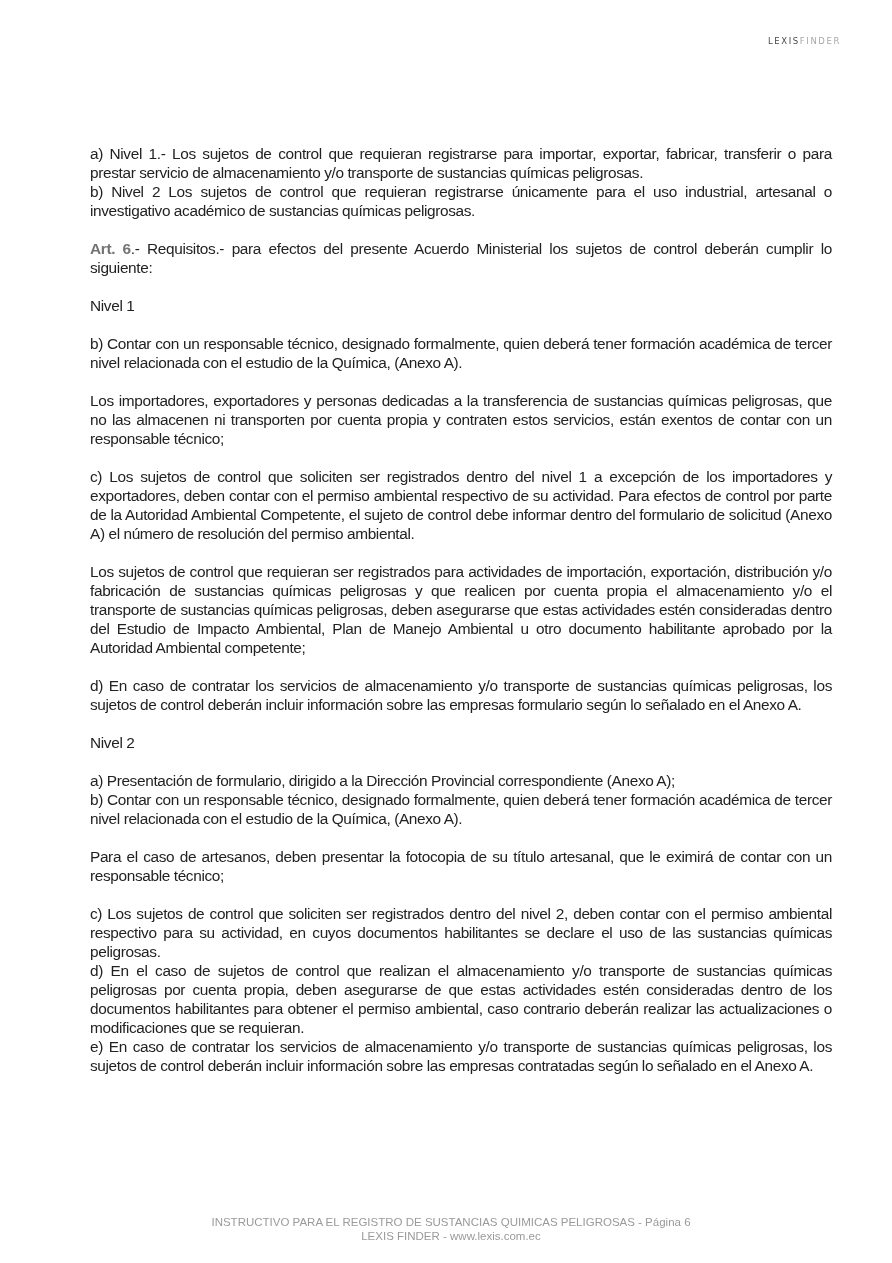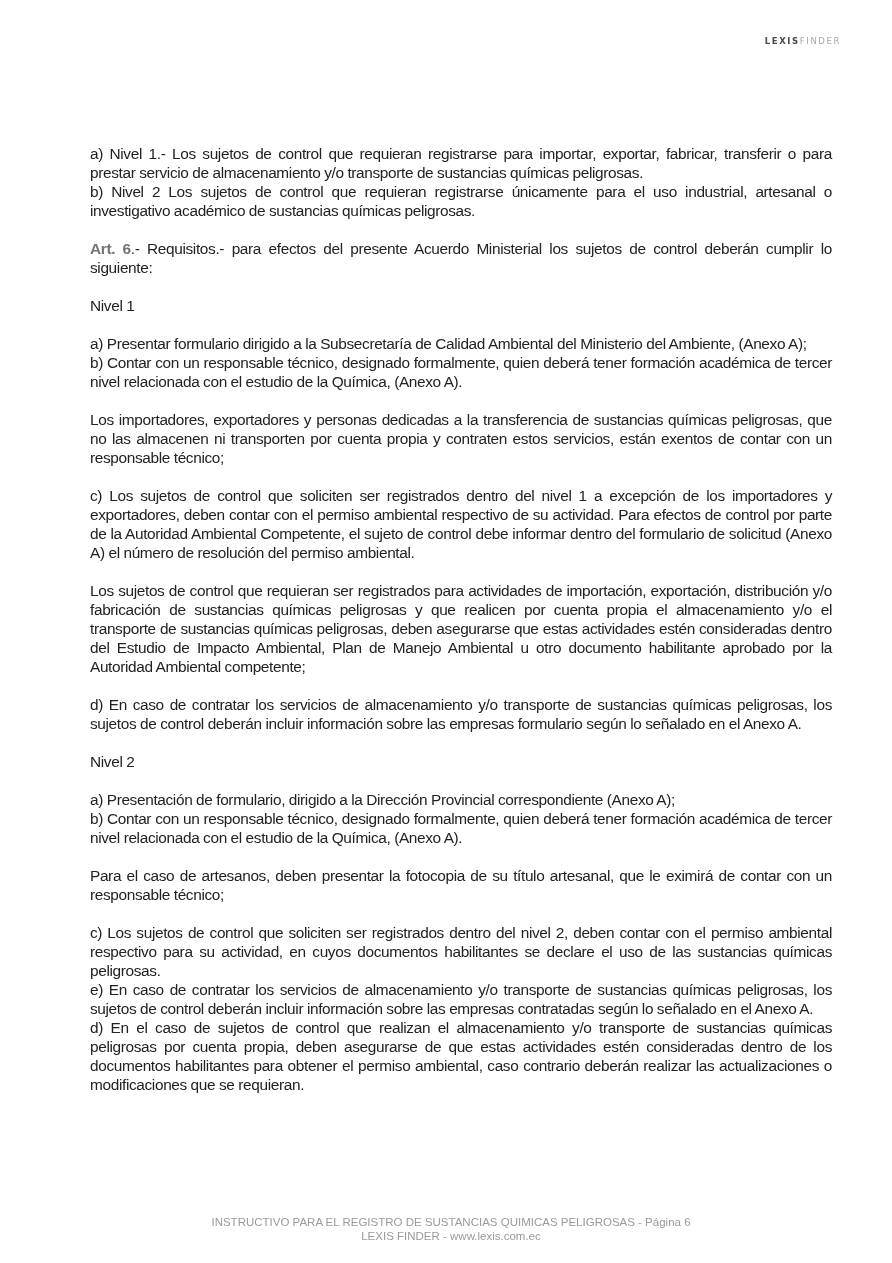--- a/index.html
+++ b/index.html
@@ -1,21 +1,21 @@
 <!DOCTYPE html>
 <html><head>
 <meta charset="utf-8">
 <style>
   html, body { margin: 0; padding: 0; background: #ffffff; }
   body { width: 892px; height: 1263px; position: relative; overflow: hidden; }
   .brand {
     position: absolute; top: 36px; right: 51px;
     font-family: "DejaVu Sans", sans-serif; font-size: 8.5px; letter-spacing: 1.6px;
   }
-  .brand .b1 { color: #4a4a4a; font-weight: bold; }
+  .brand .b1 { color: #4a4a4a; font-weight: normal; }
   .brand .b2 { color: #a8a8a8; font-weight: normal; }
   .content {
     position: absolute; left: 90px; top: 124px; width: 742px;
     font-family: "Liberation Sans", sans-serif; font-size: 15.4px; line-height: 19px;
     color: #222222; letter-spacing: -0.35px; word-spacing: -0.2px; margin-top: 20px;
   }
   .content p { margin: 0; text-align: justify; }
   .gap { height: 19px; }
   .art { color: #737373; font-weight: bold; }
   .footer {
@@ -31,39 +31,38 @@
 </div>
 
 <div class="content">
   <p>a) Nivel 1.- Los sujetos de control que requieran registrarse para importar, exportar, fabricar, transferir o para prestar servicio de almacenamiento y/o transporte de sustancias químicas peligrosas.</p>
   <p>b) Nivel 2 Los sujetos de control que requieran registrarse únicamente para el uso industrial, artesanal o investigativo académico de sustancias químicas peligrosas.</p>
   <div class="gap"></div>
   <p><span class="art">Art. 6</span><span>.- Requisitos.- para efectos del presente Acuerdo Ministerial los sujetos de control deberán cumplir lo siguiente:</span></p>
   <div class="gap"></div>
   <p>Nivel 1</p>
   <div class="gap"></div>
-  <p>a) Presentar formulario dirigido a la Subsecretaría de Calidad Ambiental del Ministerio del Ambiente, (Anexo A);</p>
   <p>b) Contar con un responsable técnico, designado formalmente, quien deberá tener formación académica de tercer nivel relacionada con el estudio de la Química, (Anexo A).</p>
   <div class="gap"></div>
   <p>Los importadores, exportadores y personas dedicadas a la transferencia de sustancias químicas peligrosas, que no las almacenen ni transporten por cuenta propia y contraten estos servicios, están exentos de contar con un responsable técnico;</p>
   <div class="gap"></div>
   <p>c) Los sujetos de control que soliciten ser registrados dentro del nivel 1 a excepción de los importadores y exportadores, deben contar con el permiso ambiental respectivo de su actividad. Para efectos de control por parte de la Autoridad Ambiental Competente, el sujeto de control debe informar dentro del formulario de solicitud (Anexo A) el número de resolución del permiso ambiental.</p>
   <div class="gap"></div>
   <p>Los sujetos de control que requieran ser registrados para actividades de importación, exportación, distribución y/o fabricación de sustancias químicas peligrosas y que realicen por cuenta propia el almacenamiento y/o el transporte de sustancias químicas peligrosas, deben asegurarse que estas actividades estén consideradas dentro del Estudio de Impacto Ambiental, Plan de Manejo Ambiental u otro documento habilitante aprobado por la Autoridad Ambiental competente;</p>
   <div class="gap"></div>
   <p>d) En caso de contratar los servicios de almacenamiento y/o transporte de sustancias químicas peligrosas, los sujetos de control deberán incluir información sobre las empresas formulario según lo señalado en el Anexo A.</p>
   <div class="gap"></div>
   <p>Nivel 2</p>
   <div class="gap"></div>
   <p>a) Presentación de formulario, dirigido a la Dirección Provincial correspondiente (Anexo A);</p>
   <p>b) Contar con un responsable técnico, designado formalmente, quien deberá tener formación académica de tercer nivel relacionada con el estudio de la Química, (Anexo A).</p>
   <div class="gap"></div>
   <p>Para el caso de artesanos, deben presentar la fotocopia de su título artesanal, que le eximirá de contar con un responsable técnico;</p>
   <div class="gap"></div>
   <p>c) Los sujetos de control que soliciten ser registrados dentro del nivel 2, deben contar con el permiso ambiental respectivo para su actividad, en cuyos documentos habilitantes se declare el uso de las sustancias químicas peligrosas.</p>
+  <p>d) En el caso de sujetos de control que realizan el almacenamiento y/o transporte de sustancias químicas peligrosas por cuenta propia, deben asegurarse de que estas actividades estén consideradas dentro de los documentos habilitantes para obtener el permiso ambiental, caso contrario deberán realizar las actualizaciones o modificaciones que se requieran.</p>
   <p>e) En caso de contratar los servicios de almacenamiento y/o transporte de sustancias químicas peligrosas, los sujetos de control deberán incluir información sobre las empresas contratadas según lo señalado en el Anexo A.</p>
-  <p>d) En el caso de sujetos de control que realizan el almacenamiento y/o transporte de sustancias químicas peligrosas por cuenta propia, deben asegurarse de que estas actividades estén consideradas dentro de los documentos habilitantes para obtener el permiso ambiental, caso contrario deberán realizar las actualizaciones o modificaciones que se requieran.</p>
 </div>
 
 <div class="footer">
   <div>INSTRUCTIVO PARA EL REGISTRO DE SUSTANCIAS QUIMICAS PELIGROSAS - Página 6</div>
   <div>LEXIS FINDER - www.lexis.com.ec</div>
 </div>
 
 </body></html>

